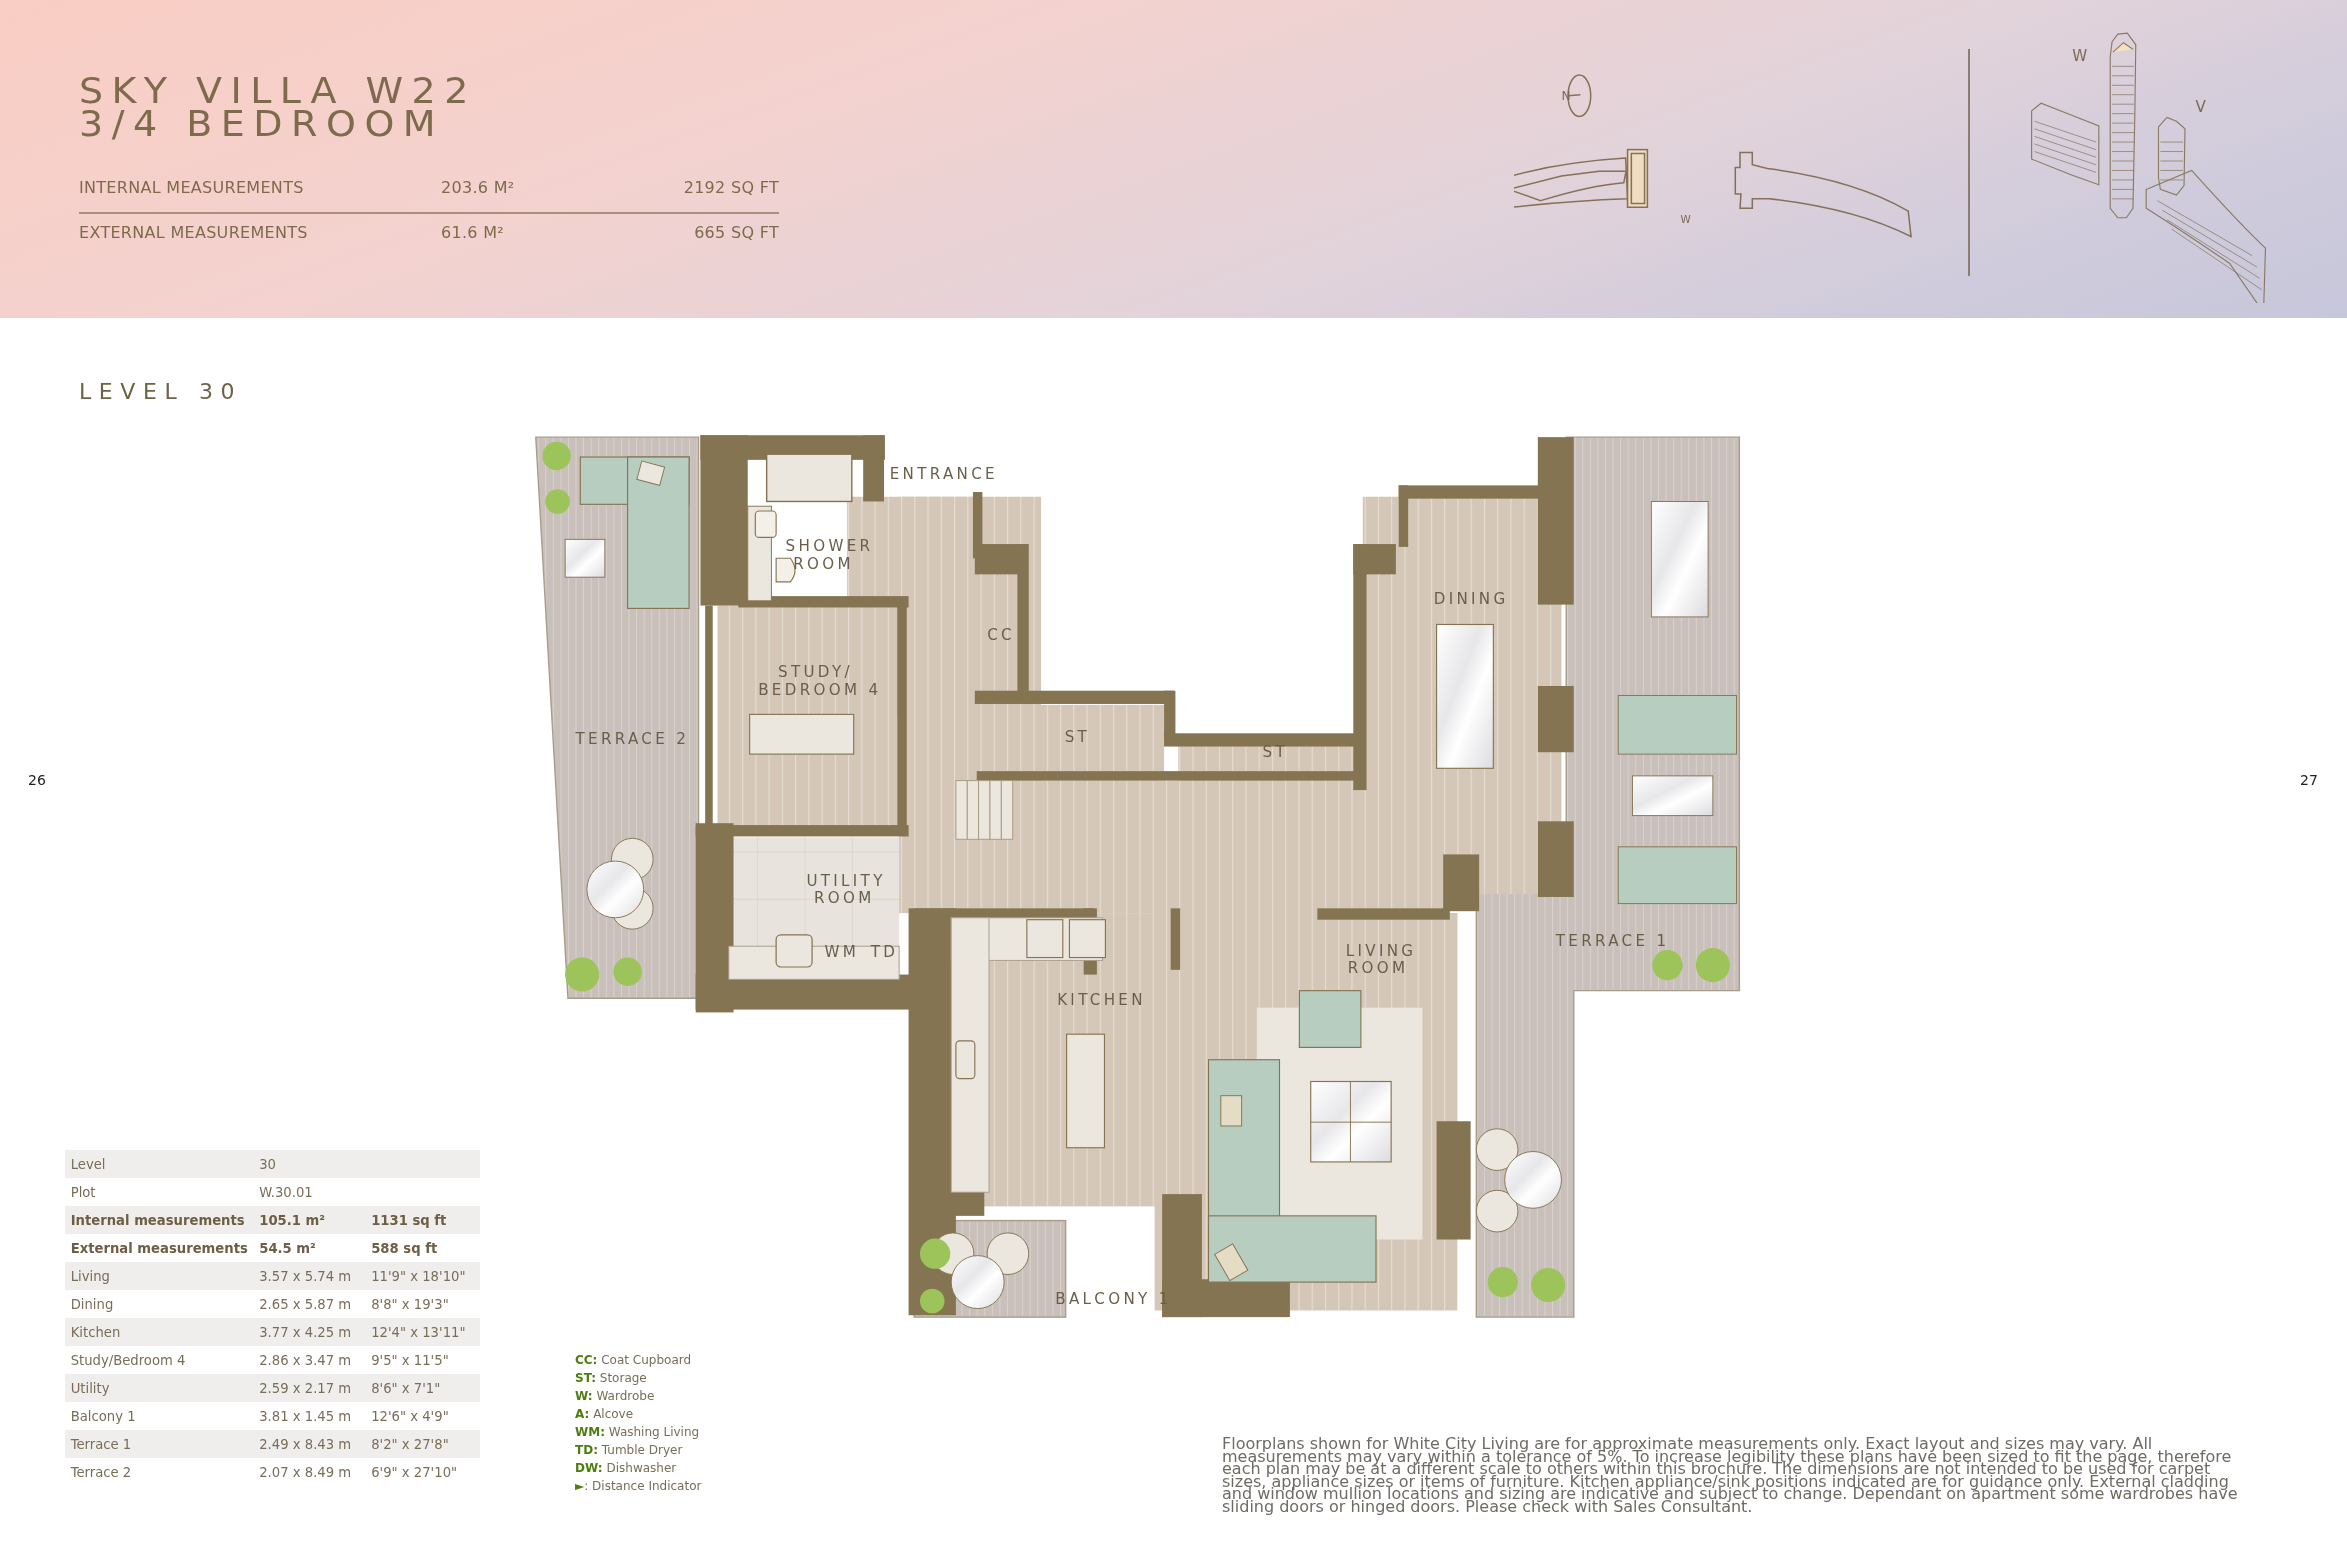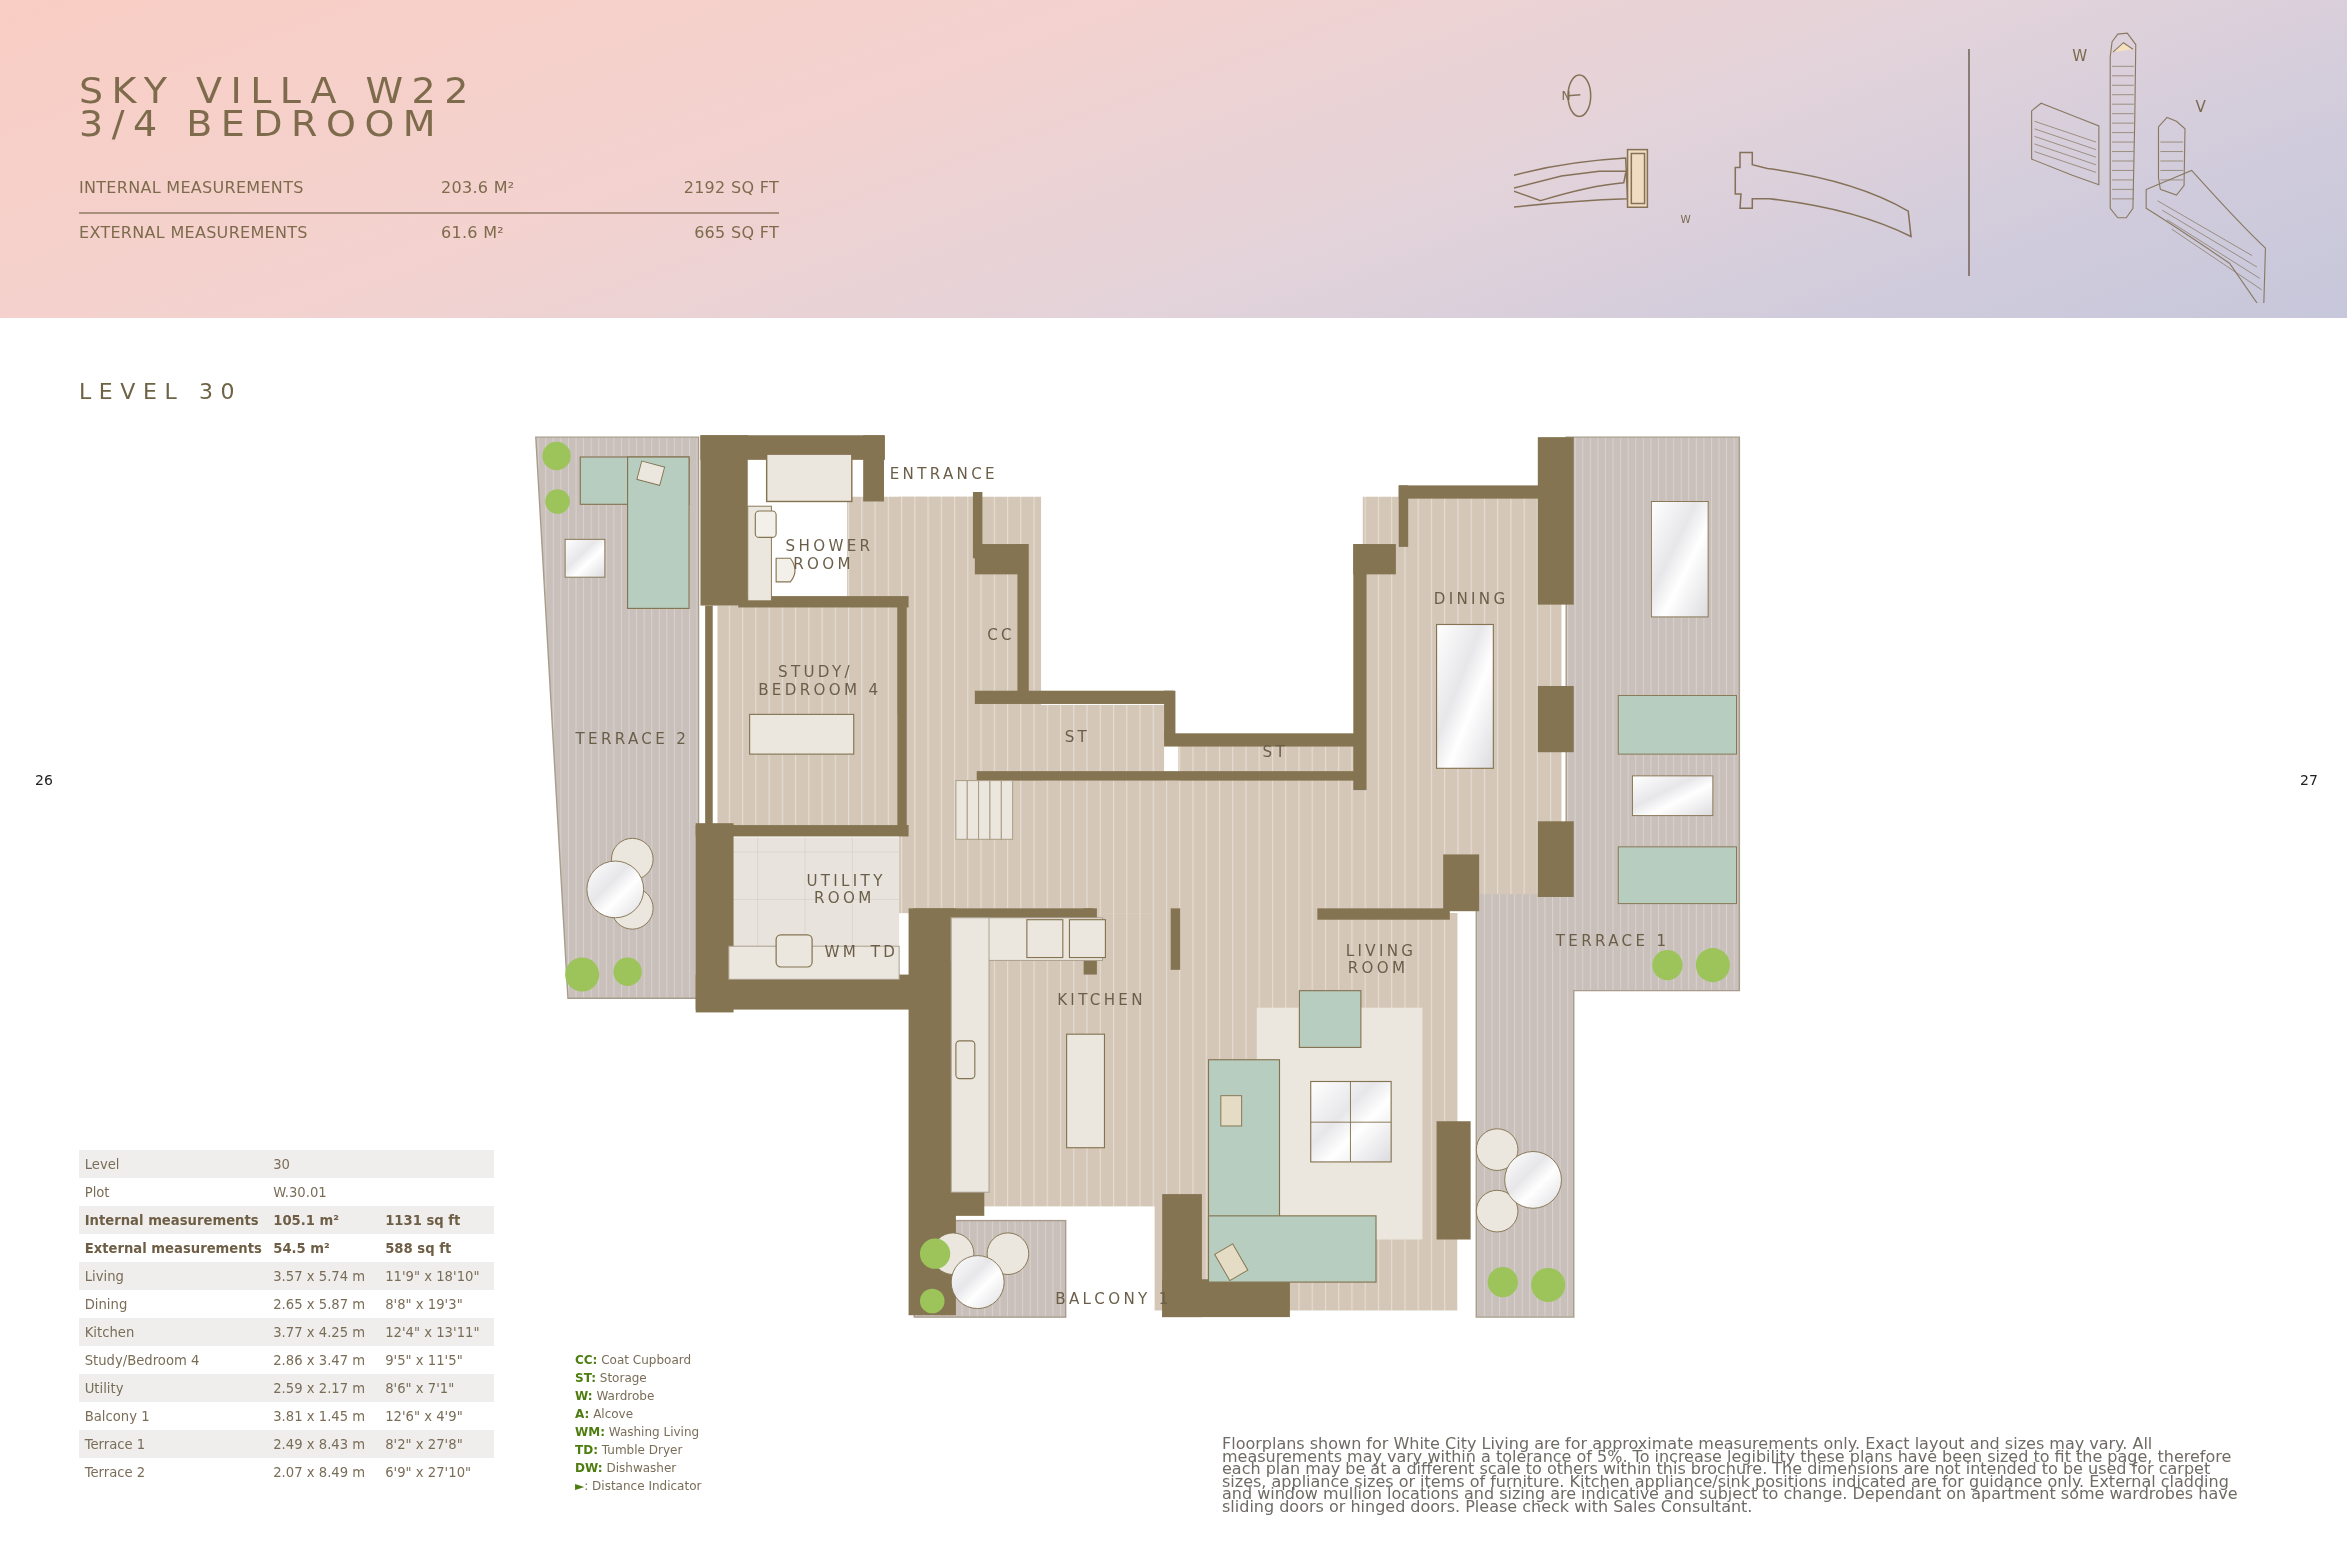--- a/index.html
+++ b/index.html
@@ -27,28 +27,28 @@
   .meas-divider { position: absolute; left: 79px; top: 212px; width: 700px; height: 1.9px; background: #a88f7e; }
 
   .key-plan { position: absolute; left: 1514px; top: 57px; width: 435px; height: 189px; }
   .v-divider { position: absolute; left: 1968px; top: 49px; width: 1.9px; height: 227px; background: #8b7d76; }
   .iso { position: absolute; left: 2006px; top: 19px; width: 322px; height: 284px; }
 
   .level-label {
     position: absolute; left: 79px; top: 379px; font-size: 22px; letter-spacing: 7.6px; color: #6f6346; text-align: center;
   }
   .page-num { position: absolute; top: 772px; font-size: 14px; color: #222; }
-  .page-left { left: 35px; }
+  .page-left { left: 28px; }
   .page-right { left: 2300px; }
 
   .plan { position: absolute; left: 0; top: 0; width: 2348px; height: 1565px; pointer-events: none; }
   .plan .room-label { font-family: "DejaVu Sans", sans-serif; font-size: 16px; letter-spacing: 3.5px; fill: #6b5e49; }
 
   .spec-table {
-    position: absolute; left: 79px; top: 1150px; width: 415px; border-collapse: collapse;
+    position: absolute; left: 65px; top: 1150px; width: 415px; border-collapse: collapse;
     font-size: 13.2px; color: #7a6d58;
   }
   .spec-table td { height: 28px; padding: 0 5.7px; white-space: nowrap; }
   .spec-table tr:nth-child(odd) td { background: #efeeec; }
   .spec-table td.c1 { width: 187px; }
   .spec-table td.c3 { }
   .spec-table tr.bold td { font-weight: bold; color: #6e5e45; }
 
   .legend { position: absolute; left: 575px; top: 1351px; font-size: 12px; line-height: 18px; color: #7a6d58; }
   .legend .k { font-weight: bold; color: #4d7c0f; }

